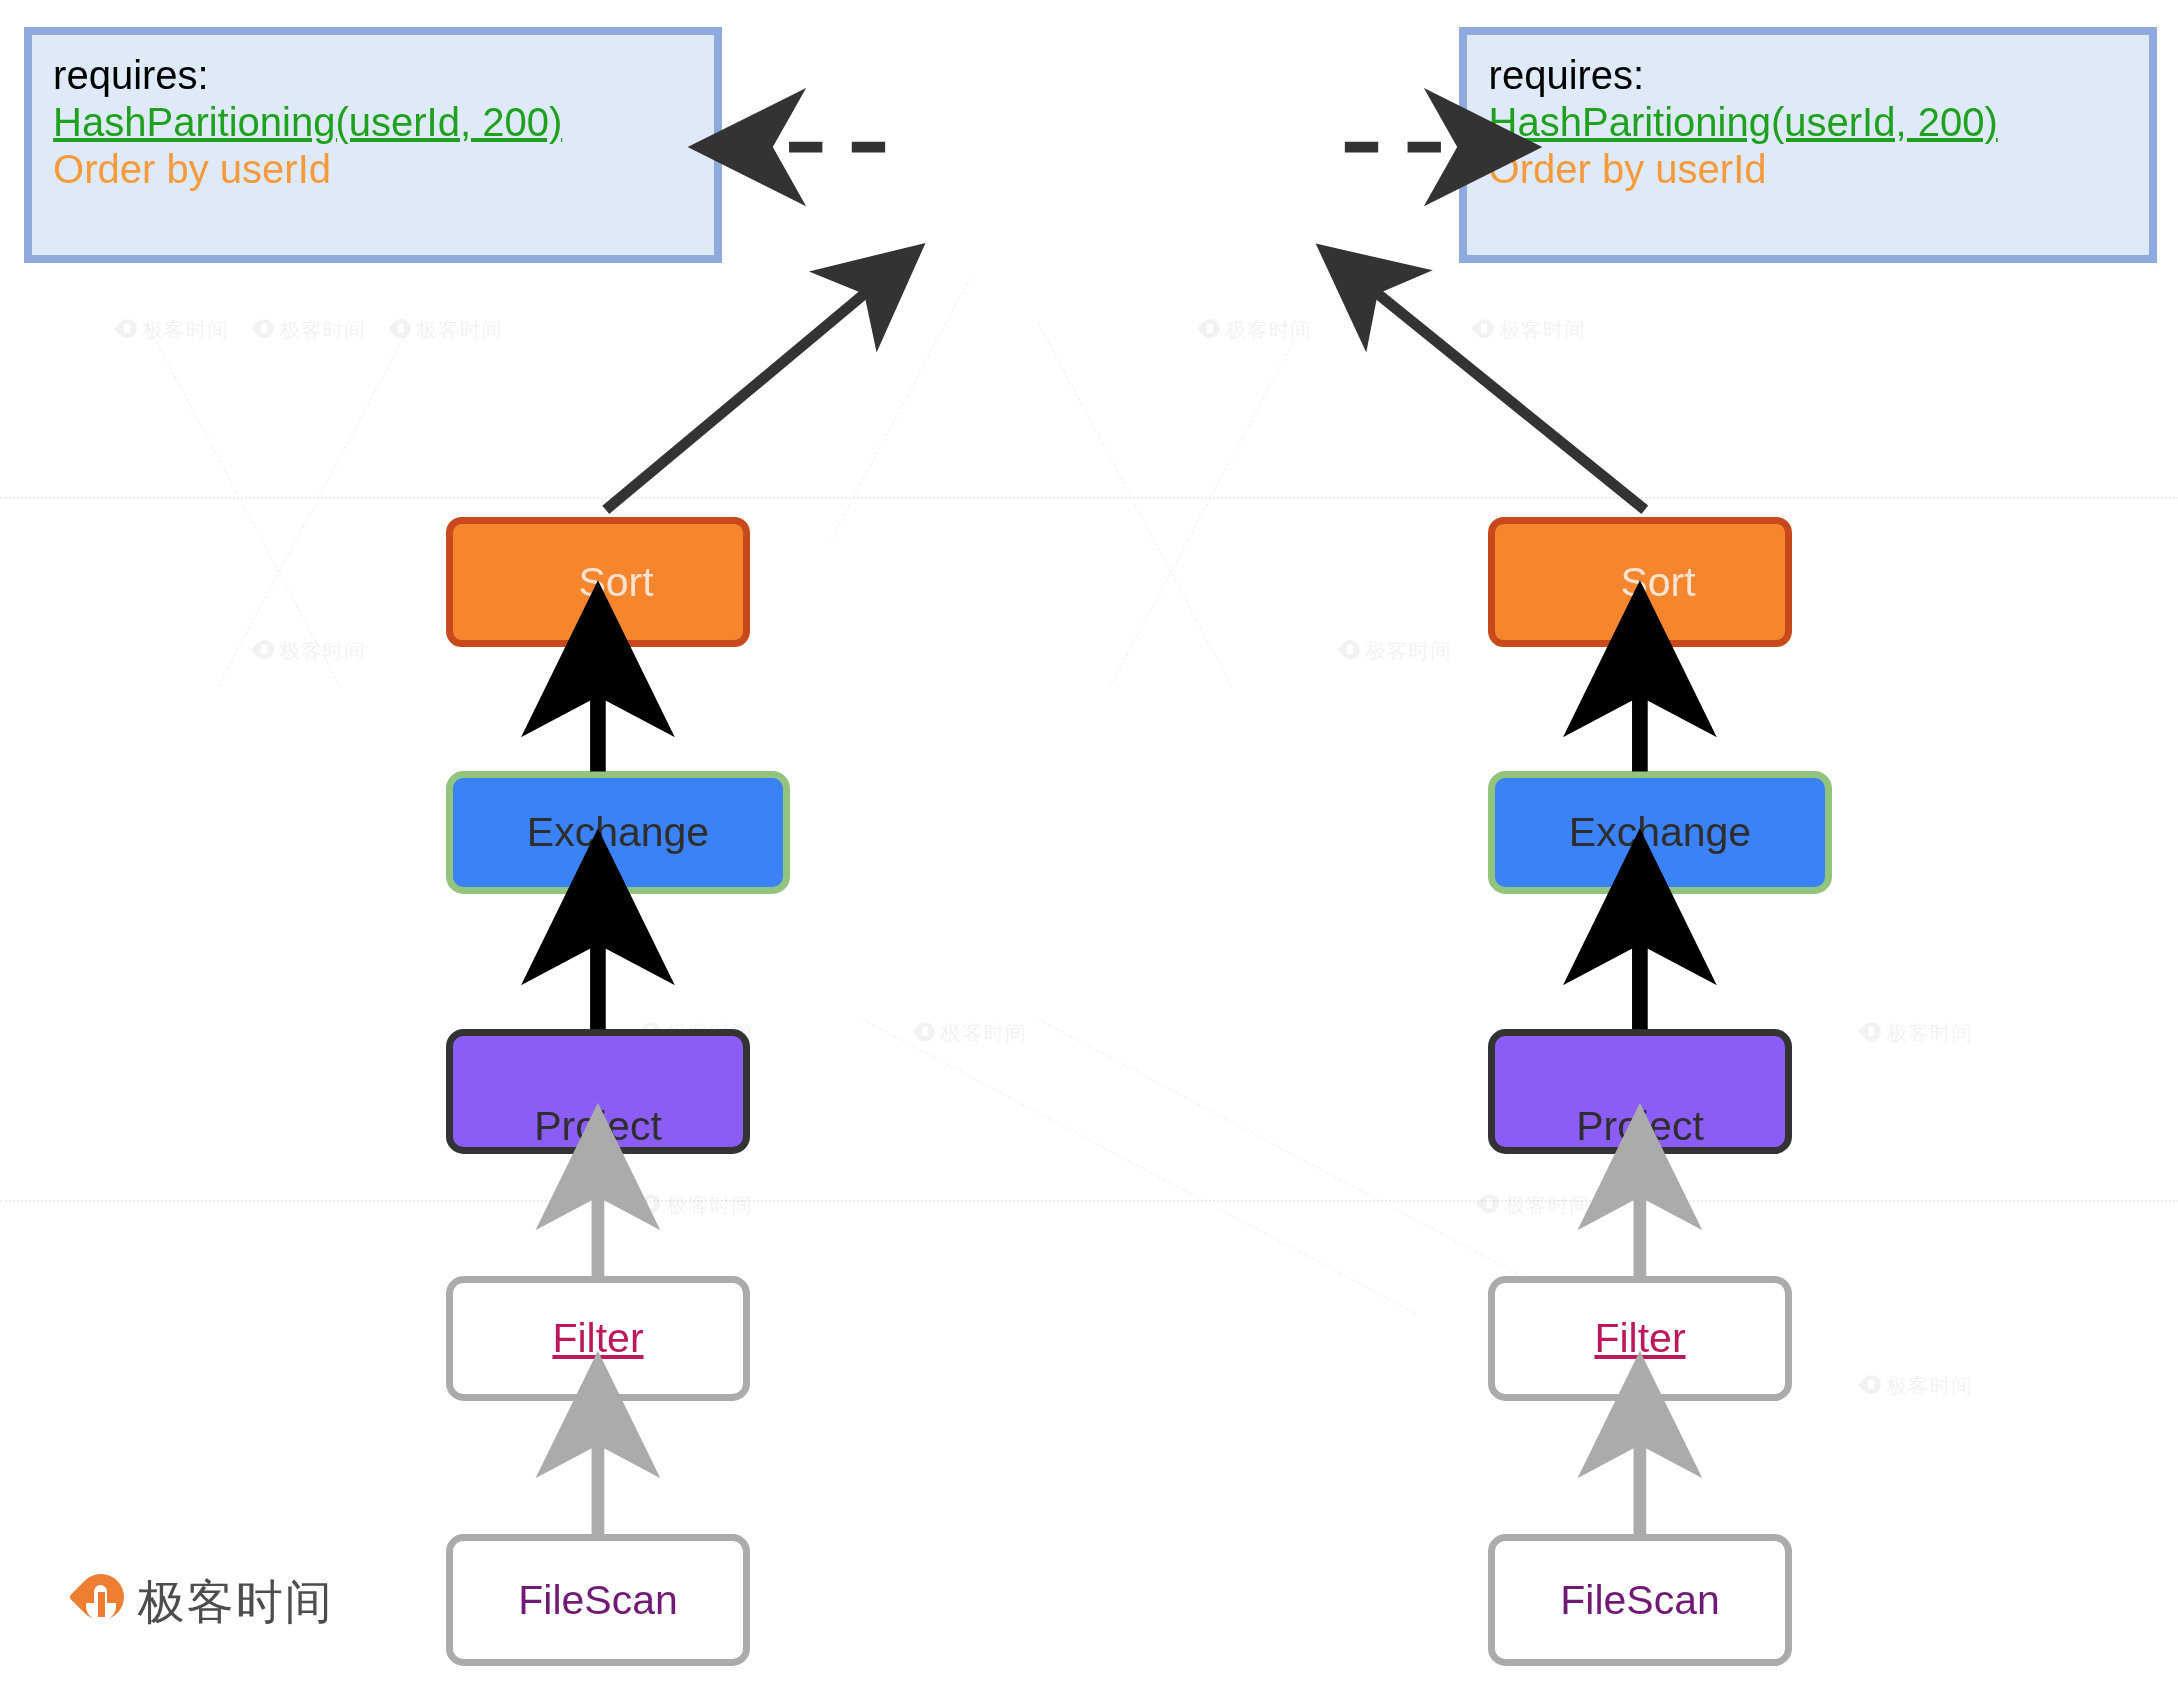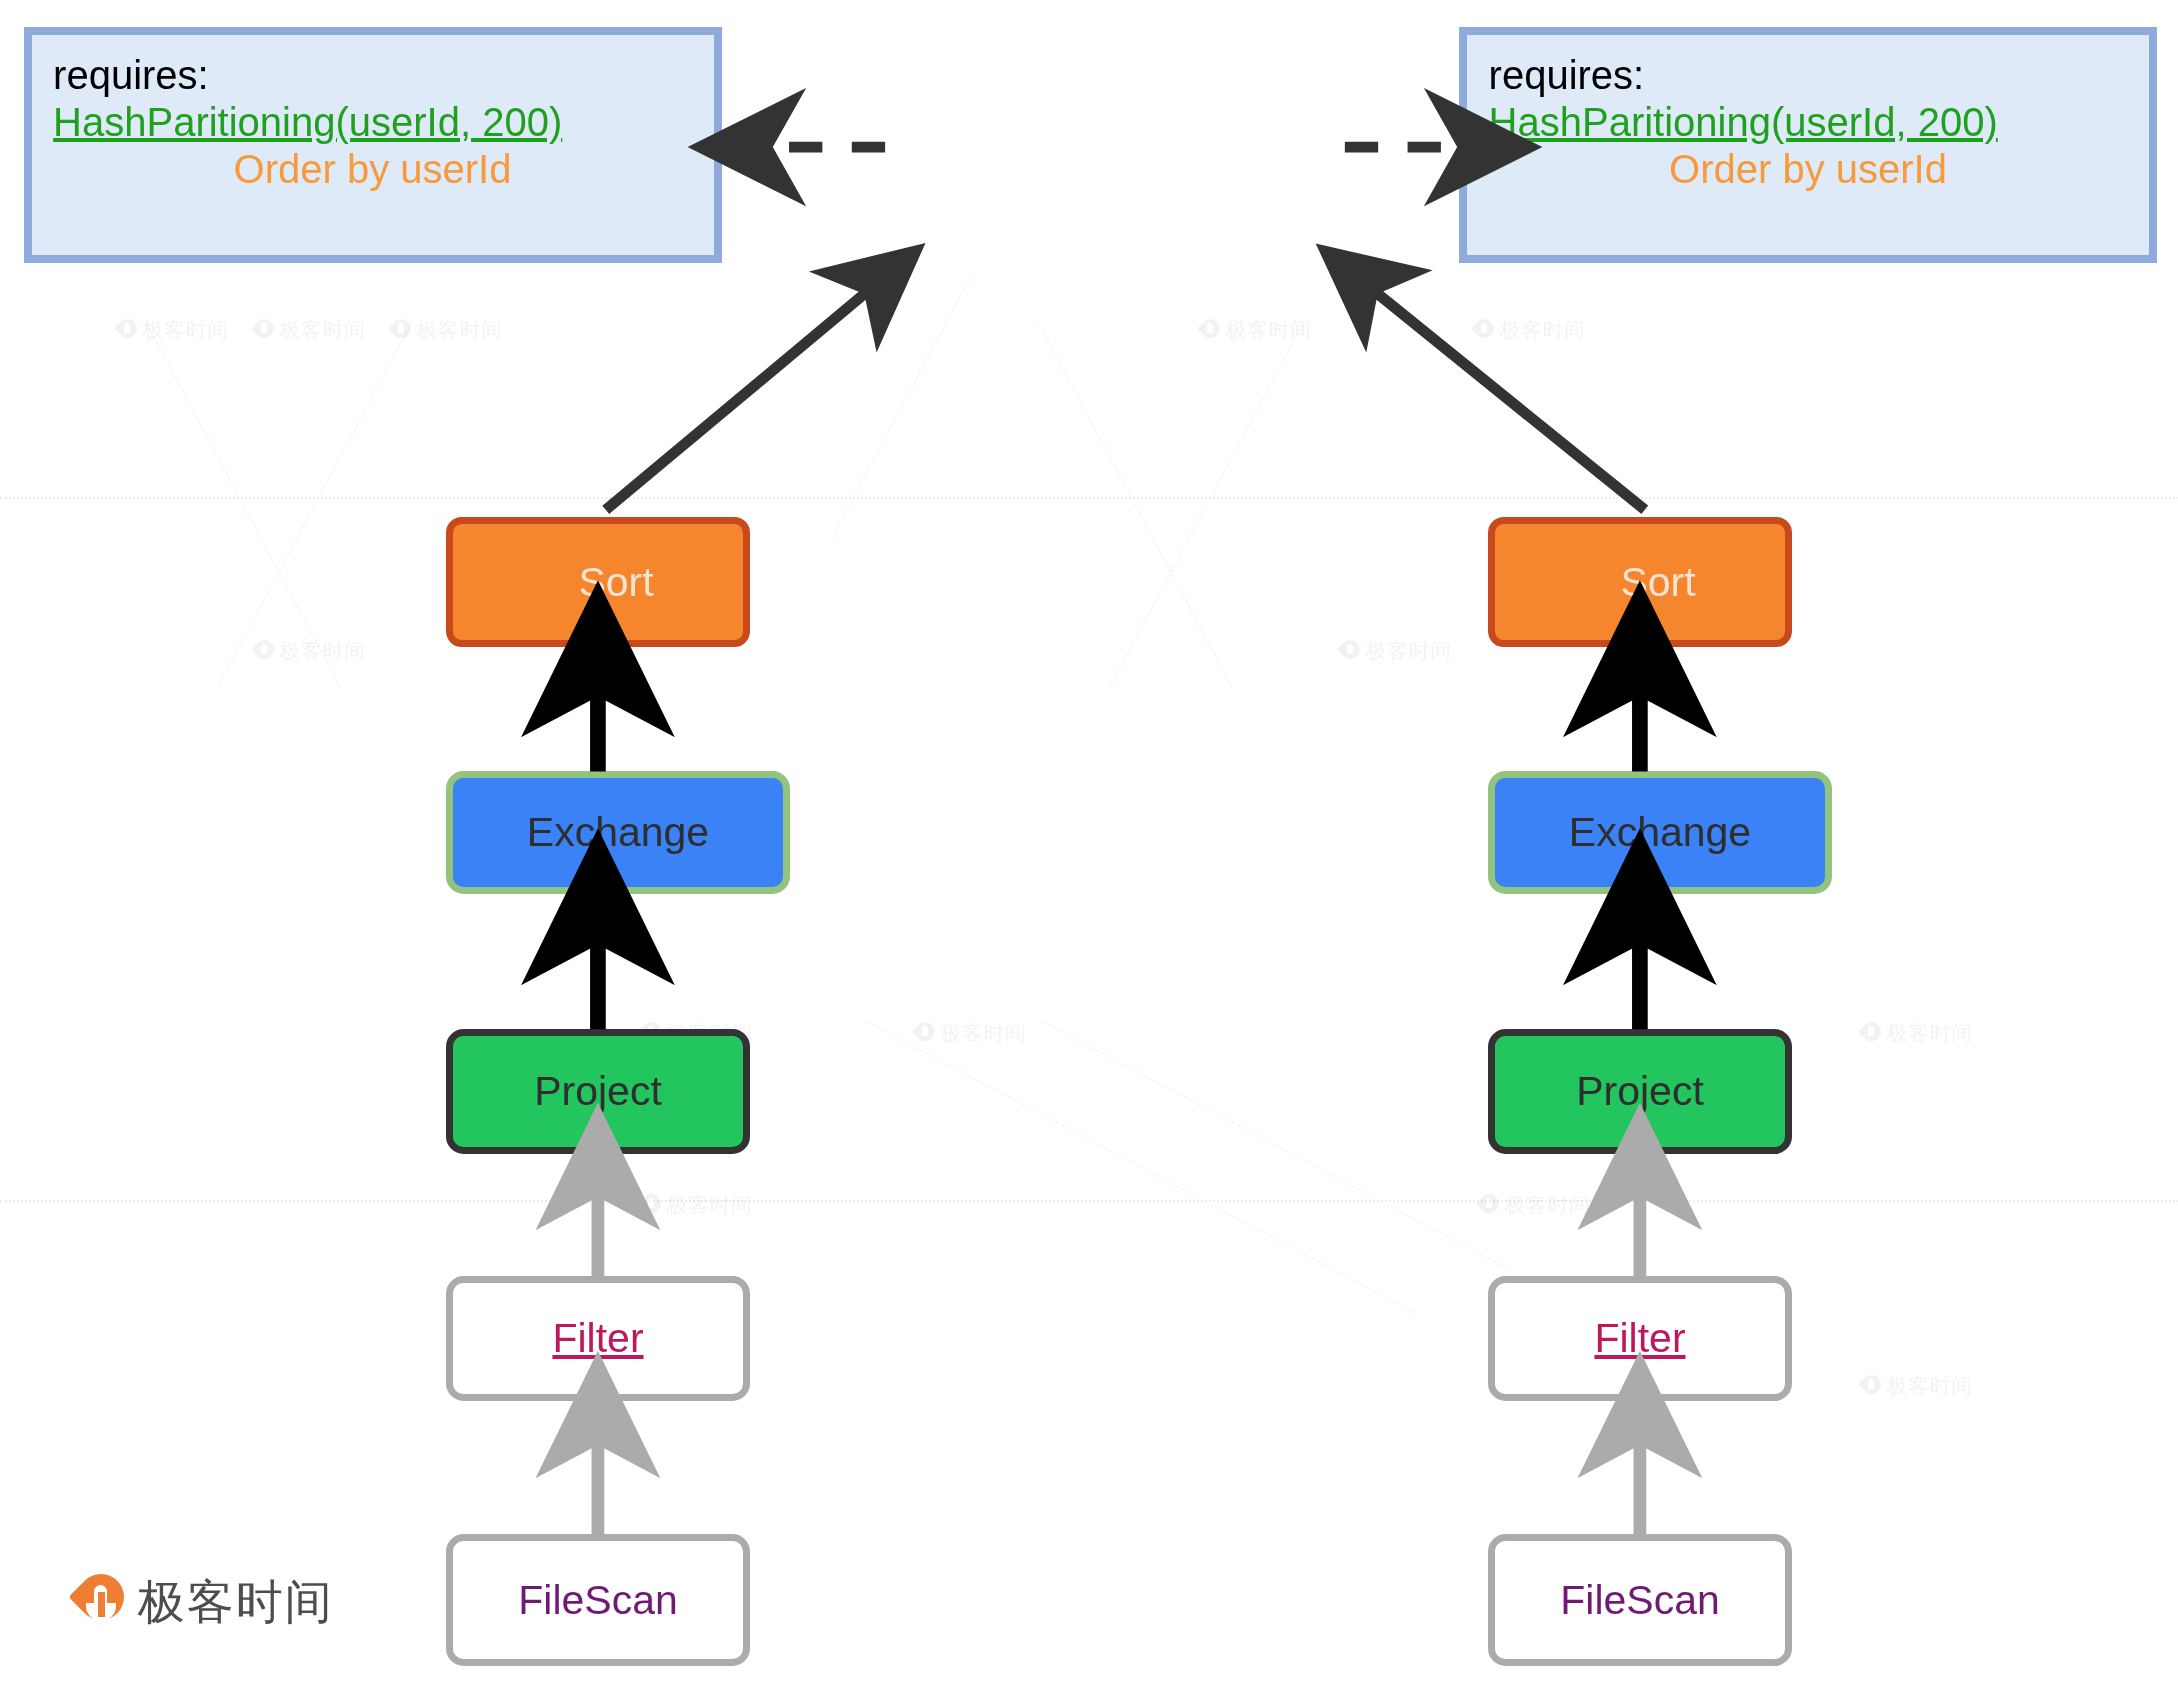--- a/index.html
+++ b/index.html
@@ -112,23 +112,24 @@
     width: 344px; height: 123px;
     background: #3b82f6;
     border: 7.8px solid #93C47D;
     border-radius: 17.6px;
   }
   .node-exchange .label { color: #2E2E2E; }
 
   .node-project {
     top: 1029px;
     width: 304px; height: 125px;
-    background: #22c55e;
+    background: #8b5cf6;
     border: 7.8px solid #333333;
     border-radius: 17.6px;
+    align-items: flex-end;
   }
   .node-project .label { color: #2E2E2E; }
 
   .node-filter {
     top: 1276px;
     width: 304px; height: 125px;
     background: #ffffff;
     border: 7.8px solid #ABABAB;
     border-radius: 17.6px;
   }
@@ -161,21 +162,21 @@
   .requires-box.left  { left: 23.5px; }
   .requires-box.right { left: 1459px; }
   .requires-box .line {
     font-size: 40px;
     line-height: 1.17;
     white-space: nowrap;
     font-family: "Liberation Sans", sans-serif;
   }
   .req-title { color: #000000; }
   .req-part  { color: #1FA01F; text-decoration: underline; }
-  .req-order { color: #F79A3C; text-align: center; }
+  .req-order { color: #F79A3C; }
 
   
   #arrows {
     position: absolute;
     inset: 0;
     z-index: 5;
     pointer-events: none;
   }
 
   

